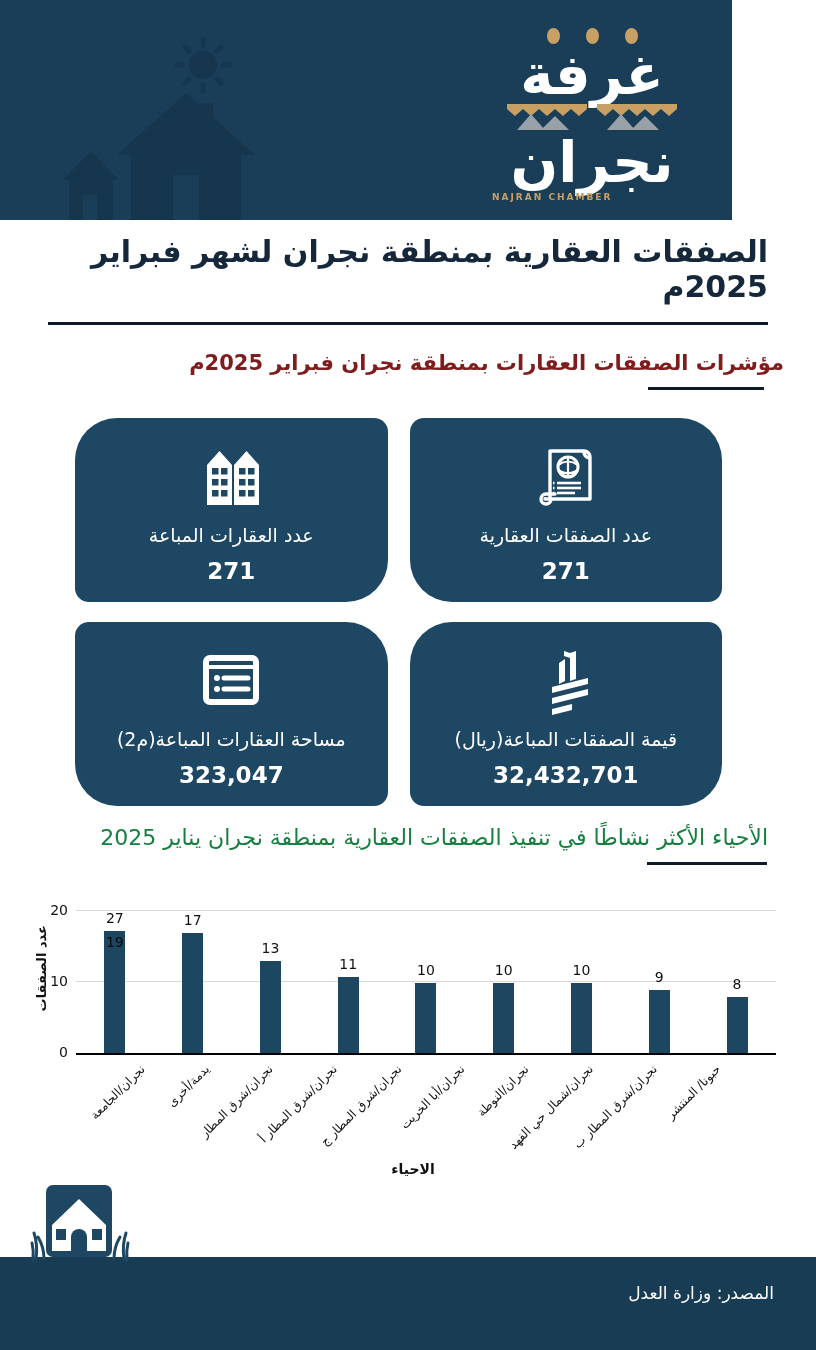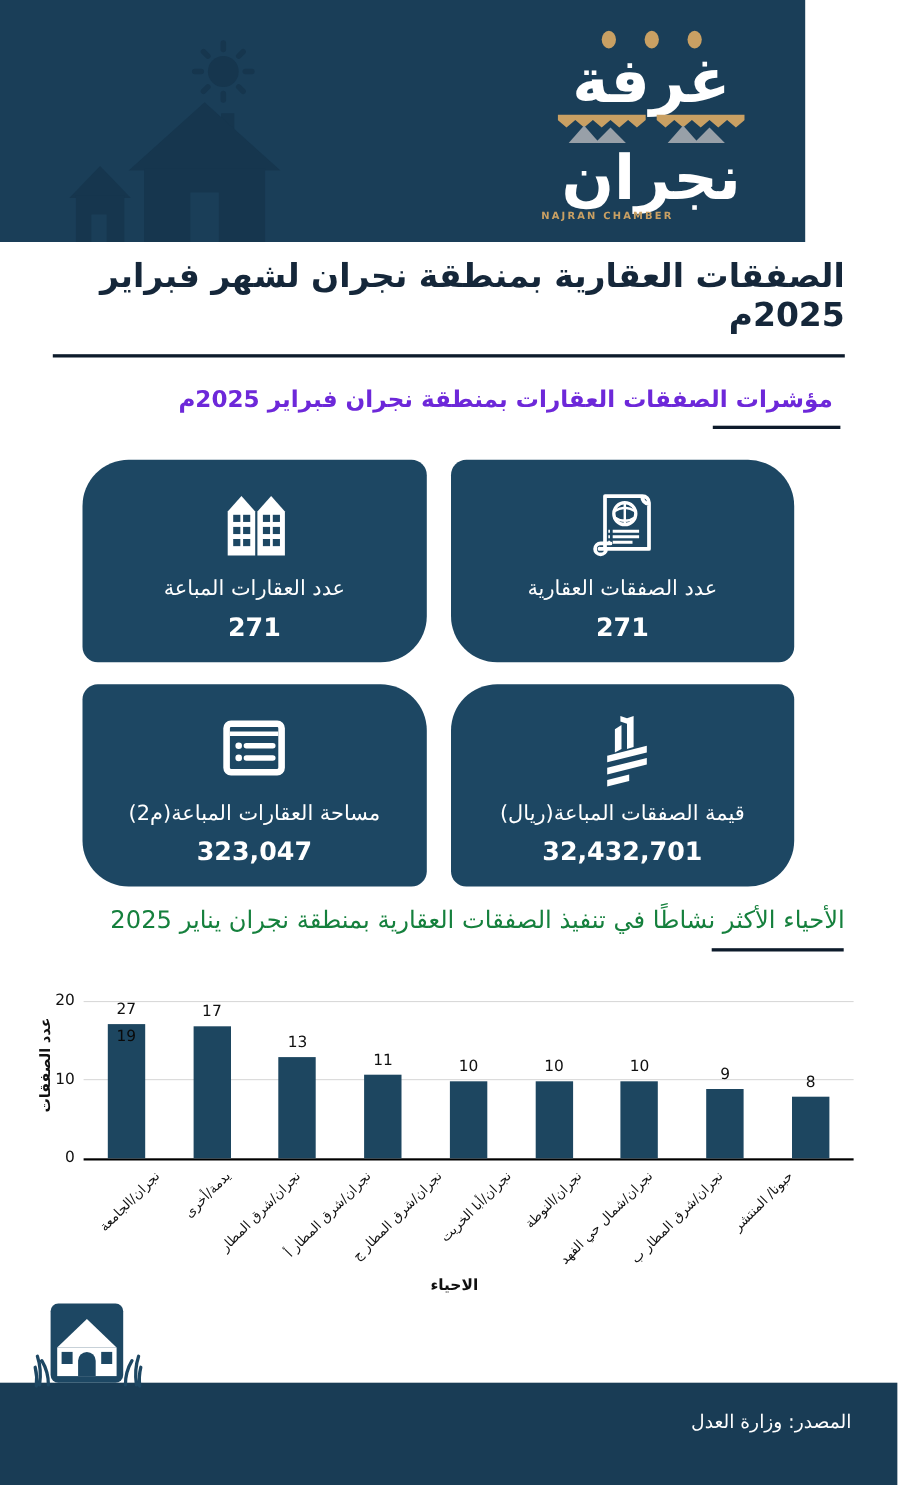--- a/index.html
+++ b/index.html
@@ -14,22 +14,22 @@
   .logo-dots{display:flex;justify-content:center;gap:26px;margin-bottom:2px;}
   .logo-dots i{width:13px;height:16px;border-radius:50%;background:#c9a063;display:block;}
   .logo-ar{font-size:56px;font-weight:bold;line-height:58px;letter-spacing:-2px;}
   .logo-en{font-size:9px;letter-spacing:2px;color:#c9a063;font-weight:bold;text-align:left;margin-top:0;}
 
   
   main{position:absolute;top:220px;left:0;width:816px;}
   .main-title{margin:14px 48px 0 48px;text-align:right;font-size:30px;font-weight:bold;
               color:#15273a;direction:rtl;}
   .rule-full{height:3px;background:#0d1b2b;margin:18px 48px 0 48px;}
-  .sub-title{margin:26px 59px 0 48px;text-align:right;font-size:21px;font-weight:bold;
-             color:#6d28d9;direction:rtl;}
+  .sub-title{margin:26px 32px 0 48px;text-align:right;font-size:21px;font-weight:bold;
+             color:#7f1d1d;direction:rtl;}
   .rule-short{height:3px;background:#0d1b2b;width:116px;margin:12px 52px 0 auto;}
 
   
   .cards{direction:rtl;display:grid;grid-template-columns:1fr 1fr;gap:20px 22px;
          margin:28px 94px 0 75px;}
   .card{height:180px;background:#1d4763;color:#fff;display:flex;flex-direction:column;
         align-items:center;justify-content:center;padding-top:4px;}
   .corner-a{border-radius:14px 42px 14px 42px;}  
   .corner-b{border-radius:42px 14px 42px 14px;}
   .card-icon{height:74px;display:flex;align-items:center;justify-content:center;}
@@ -48,21 +48,21 @@
   .yticks{width:36px;position:relative;height:143px;margin-top:21px;}
   .ytick{position:absolute;right:8px;font-size:14px;color:#111;}
   .yt20{top:-8px;} .yt10{top:63px;} .yt0{top:134px;}
   .plot-outer{flex:1;padding-top:21px;}
   .plot{position:relative;display:flex;align-items:flex-end;justify-content:space-around;
         height:143px;border-bottom:2px solid #000;}
   .grid{position:absolute;left:0;right:0;height:1px;background:#d9d9d9;}
   .g20{top:0;} .g10{top:71px;}
   .slot{width:64px;height:100%;display:flex;flex-direction:column;align-items:center;
         justify-content:flex-end;position:relative;z-index:1;}
-  .bar{width:34px;position:relative;}
+  .bar{width:21px;position:relative;}
   .bar-value{font-size:14px;color:#111;margin-bottom:5px;}
   .bar-inside{position:absolute;top:3px;left:0;width:100%;text-align:center;
               font-size:14px;color:#0a0a0a;}
   .xlabels{display:flex;margin-left:50px;height:112px;}
   .xcell{width:64px;position:relative;}
   .xlab{position:absolute;top:7px;right:16px;transform:rotate(-45deg);
         transform-origin:top right;white-space:nowrap;font-size:12px;color:#111;direction:rtl;}
   .xtitle{text-align:center;font-size:14px;font-weight:bold;color:#111;
           margin:-6px 0 0 10px;direction:rtl;}
 

